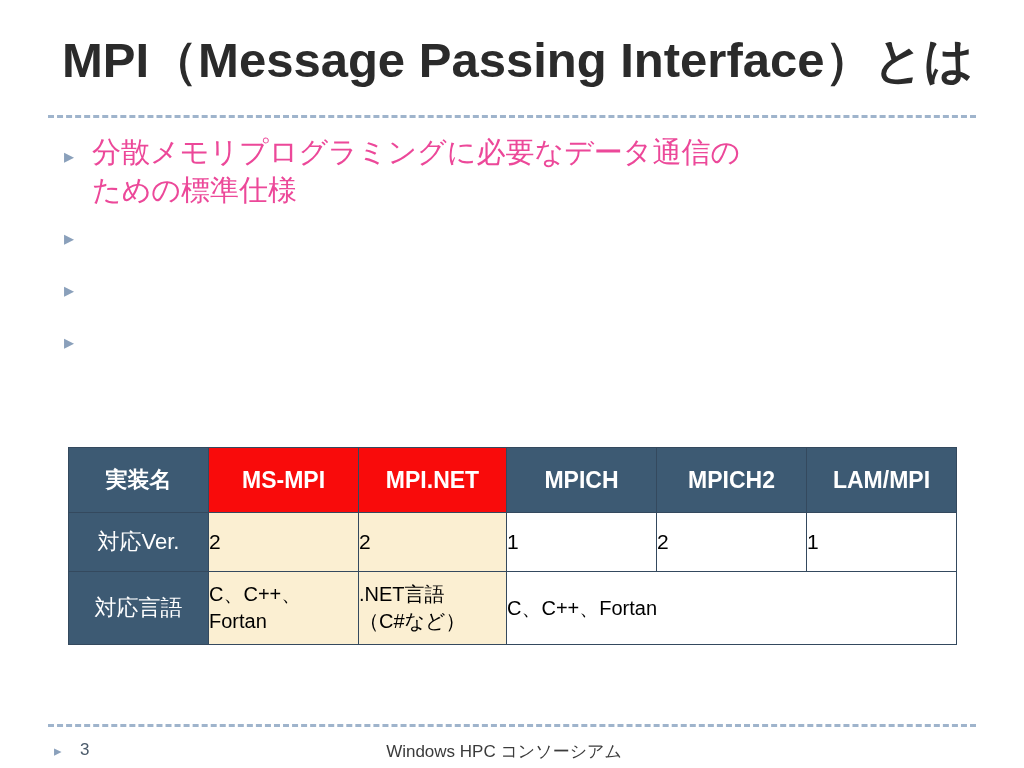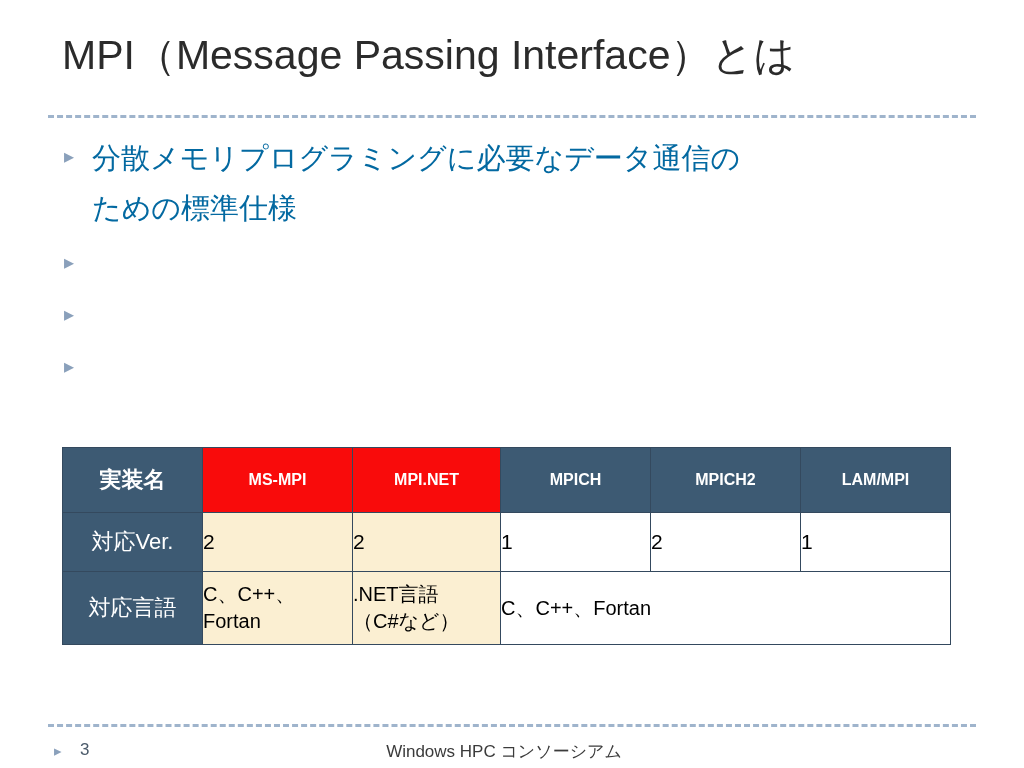--- a/index.html
+++ b/index.html
@@ -14,22 +14,22 @@
     color: #000000;
     overflow: hidden;
     position: relative;
   }
 
   
   .slide-title {
     position: absolute;
     left: 62px;
     top: 28px;
-    font-size: 41px;
-    font-weight: normal;
+    font-size: 49px;
+    font-weight: bold;
     color: #2b2b2b;
     letter-spacing: 0px;
     white-space: nowrap;
   }
 
   
   .rule-top {
     position: absolute;
     left: 48px;
     top: 115px;
@@ -62,43 +62,43 @@
     flex: 0 0 auto;
     width: 34px;
     color: #8aa0bb;
     font-size: 20px;
     line-height: 46px;
     padding-left: 6px;
     box-sizing: border-box;
   }
   .bullet-text {
     font-size: 29px;
-    line-height: 50px;
-    color: #0369a1;
+    line-height: 38px;
+    color: #ec4899;
     white-space: pre-line;
   }
 
   
   .impl-table {
     position: absolute;
-    left: 62px;
+    left: 68px;
     top: 447px;
     border-collapse: collapse;
     table-layout: fixed;
     width: 888px;
   }
   .impl-table td, .impl-table th {
     border: 1px solid #34495e;
     padding: 0;
     vertical-align: middle;
   }
   .impl-table thead th {
     height: 64px;
     color: #ffffff;
-    font-size: 16px;
+    font-size: 23px;
     font-weight: bold;
     text-align: center;
     background: #3d5a73;
   }
   .impl-table thead th.hdr-first {
     background: #3d5a73;
     font-size: 22px;
   }
   .impl-table thead th.hdr-red {
     background: #f90b0b;

